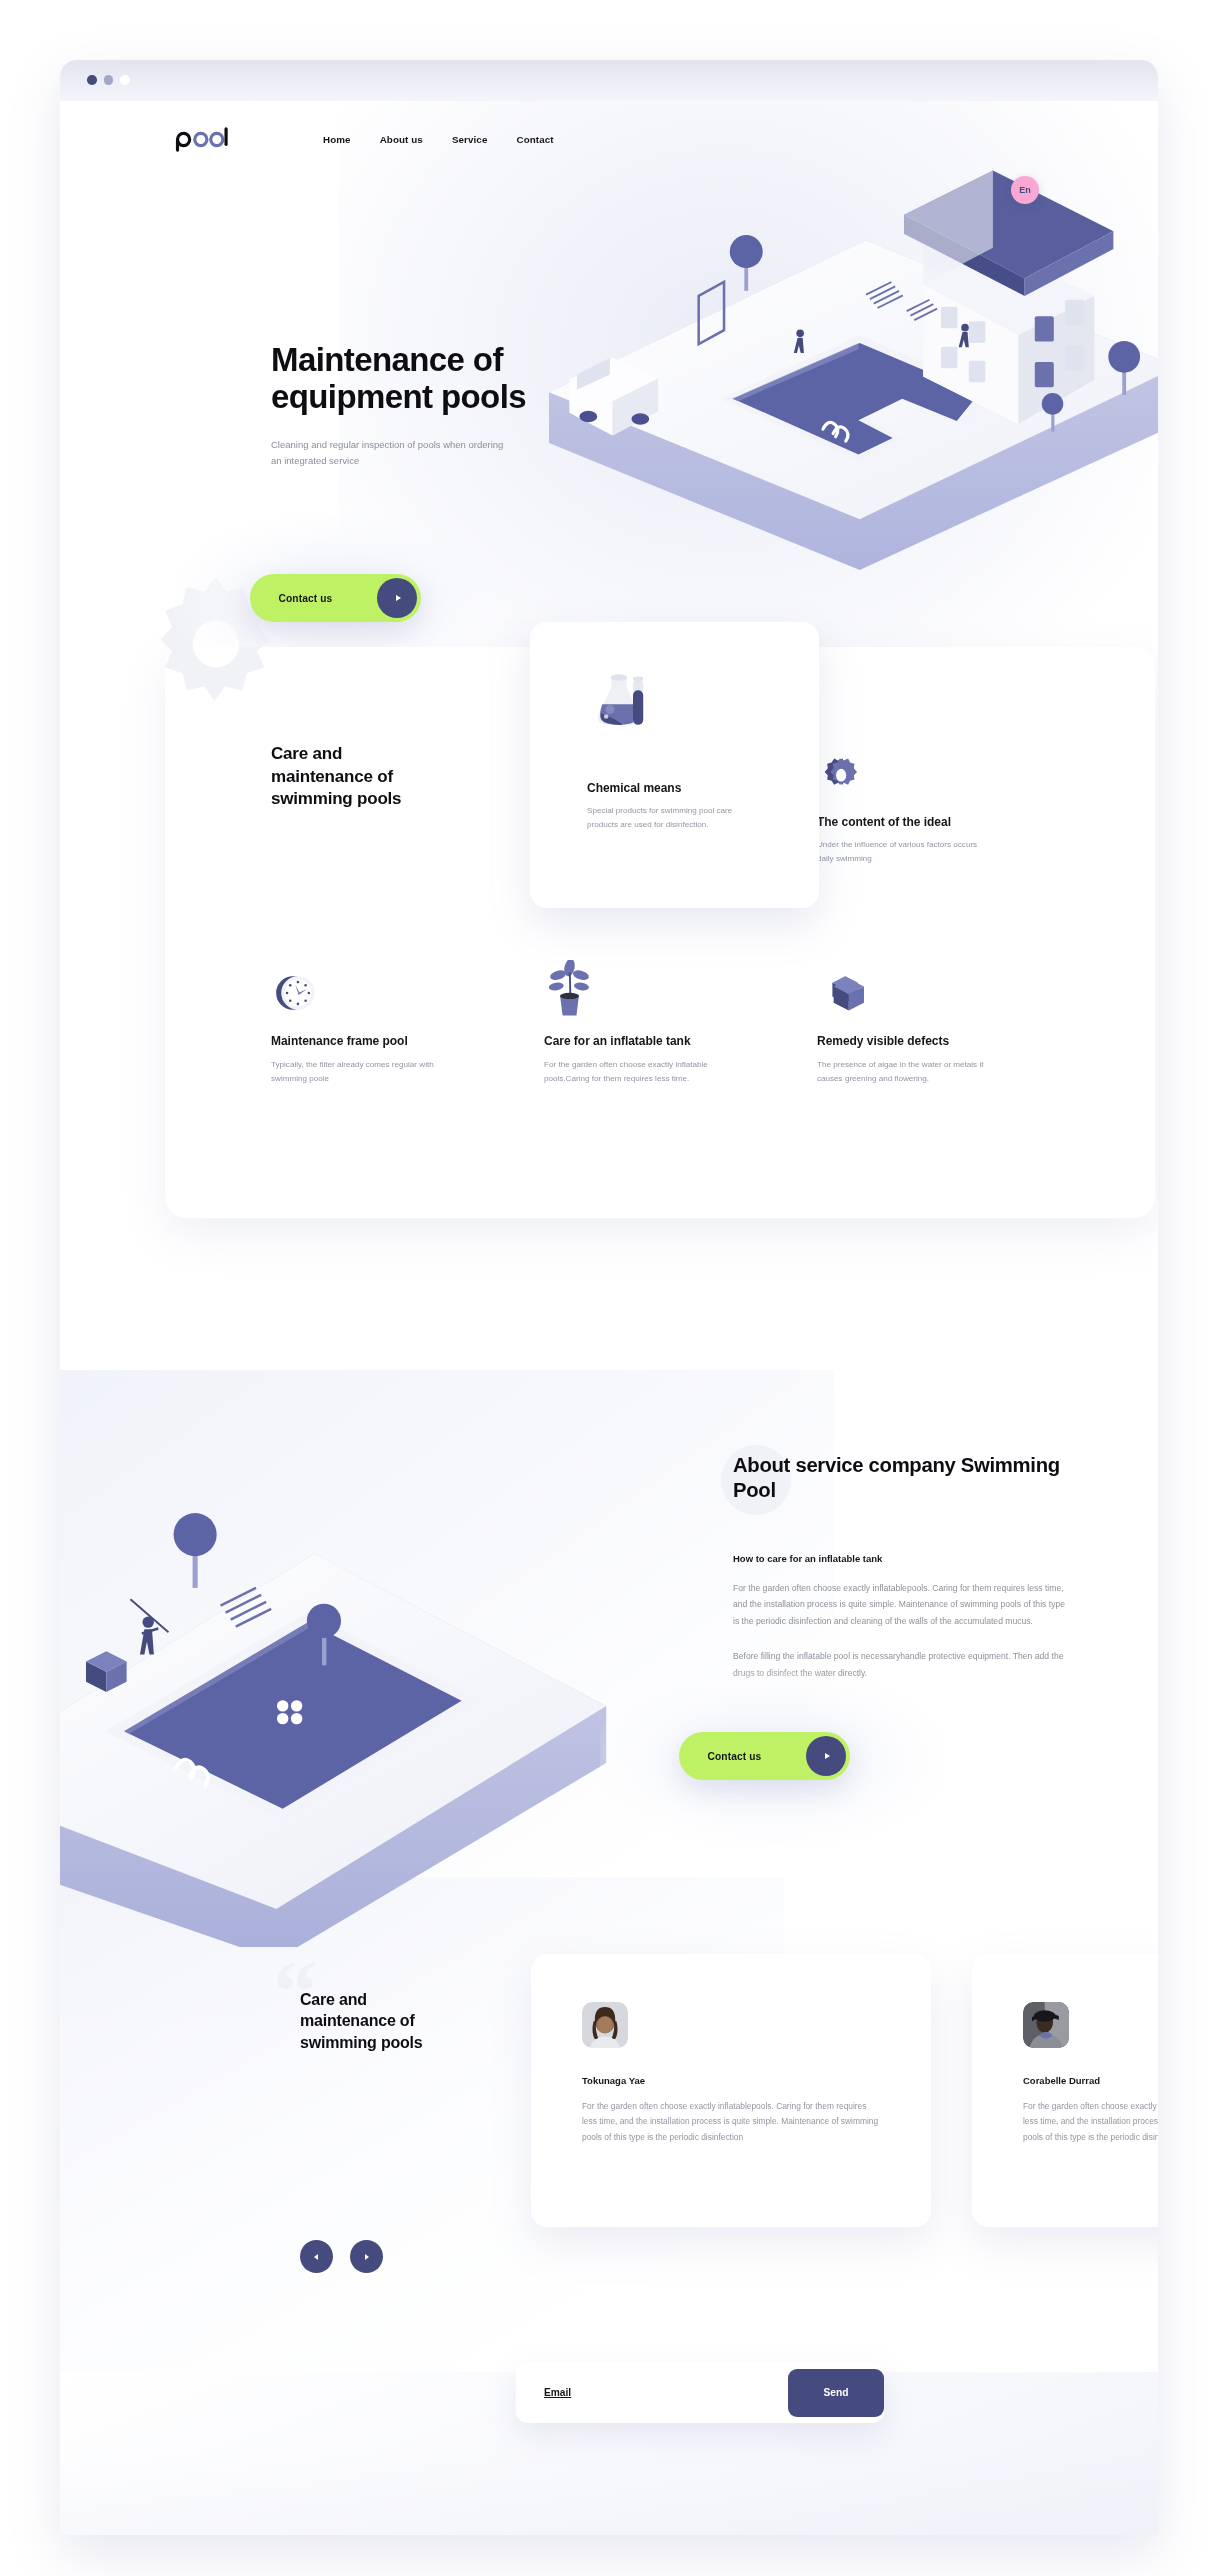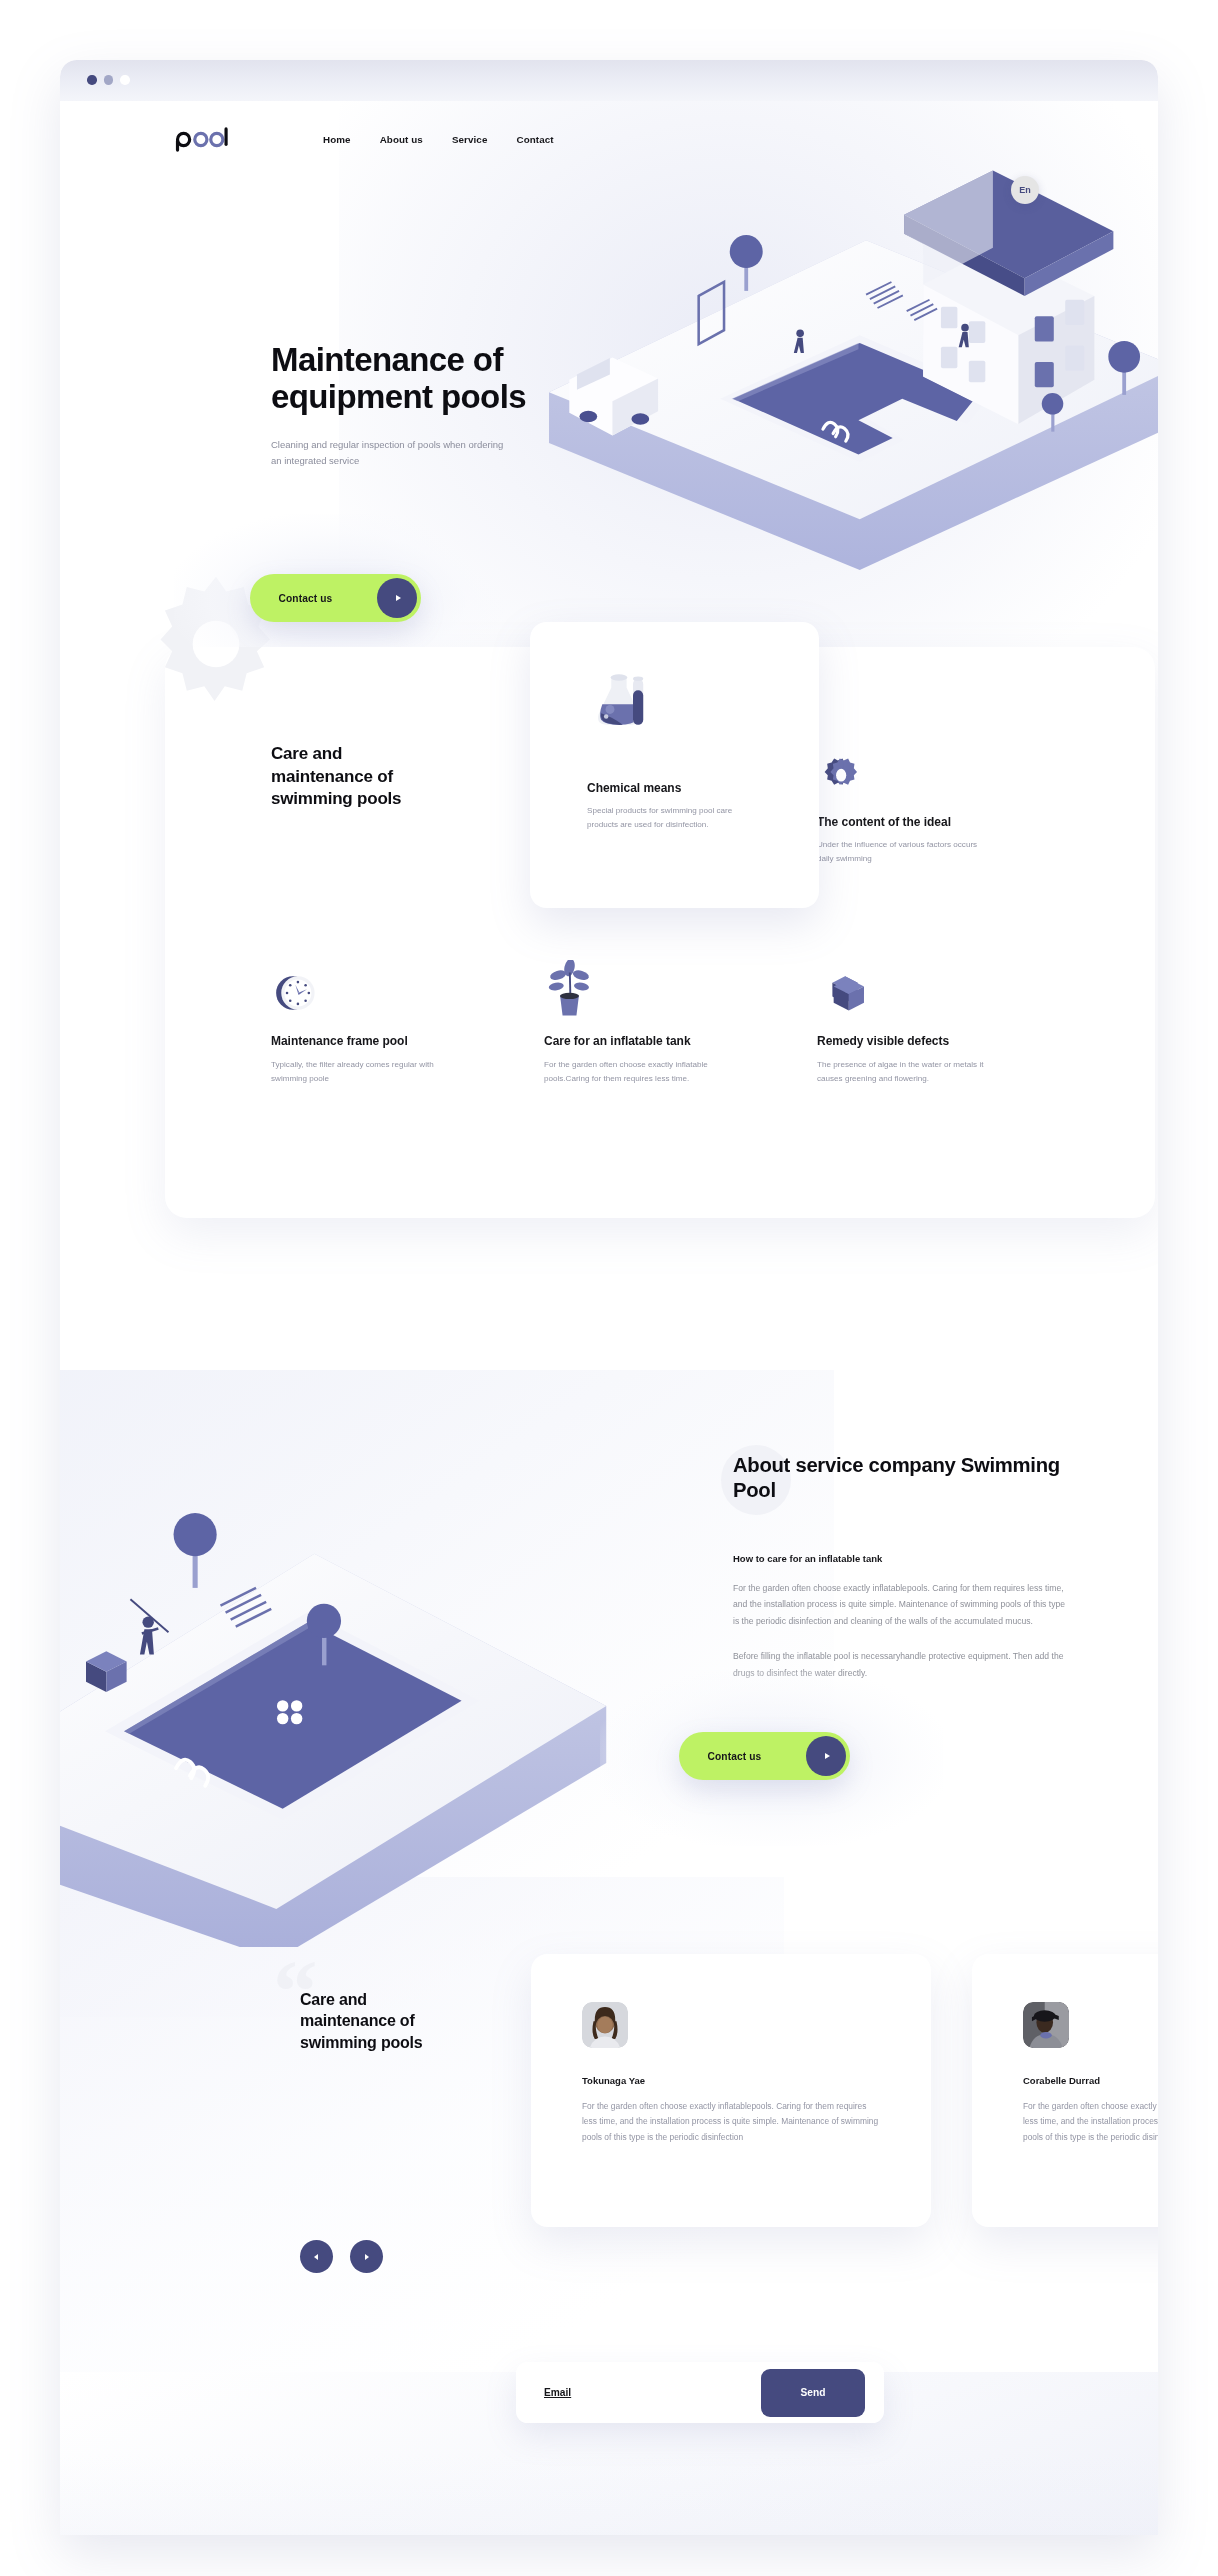--- a/index.html
+++ b/index.html
@@ -185,21 +185,21 @@
     box-shadow:0 12.7px 32px rgba(128,134,184,.16);z-index:6;
   }
   .newsletter .field{
     flex:1;border:none;outline:none;background:transparent;
     margin-left:28px;font-size:10.2px;font-weight:700;color:#16161a;
     font-family:"Liberation Sans",sans-serif;
     text-decoration:underline;
   }
   .newsletter .field::placeholder{color:#16161a;opacity:1;font-weight:700;}
   .send-btn{
-    margin-right:19px;width:104px;height:48px;border-radius:9px;background:#454a7f;
+    margin-right:0;width:96px;height:48px;border-radius:9px;background:#454a7f;
     color:#fff;border:none;cursor:pointer;font-size:10.2px;font-weight:700;
     font-family:"Liberation Sans",sans-serif;
   }
 </style>
 </head>
 <body>
 
 <div class="page">
  <div class="browser">
 
@@ -306,21 +306,21 @@
          </svg>
        </a>
        <div class="navlinks">
          <a href="#">Home</a>
          <a href="#">About us</a>
          <a href="#">Service</a>
          <a href="#">Contact</a>
        </div>
      </nav>
 
-     <div style="position:absolute;left:951px;top:75px;width:28px;height:28px;border-radius:50%;background:#e5e5e5;display:flex;align-items:center;justify-content:center;z-index:22;box-shadow:0 2.5px 9px rgba(69,74,127,.18);">
+     <div style="position:absolute;left:951px;top:75px;width:28px;height:28px;border-radius:50%;background:#f9a8d4;display:flex;align-items:center;justify-content:center;z-index:22;box-shadow:0 2.5px 9px rgba(69,74,127,.18);">
        <span style="font-size:9px;font-weight:600;color:#454a7f;">En</span>
      </div>
 
      <div class="hero-copy">
        <h1>Maintenance of equipment pools</h1>
        <p class="hero-sub">Cleaning and regular inspection of pools when ordering an integrated service</p>
      </div>
 
      <div class="hero-btn-wrap">
        <div class="hero-btn-glow"></div>

